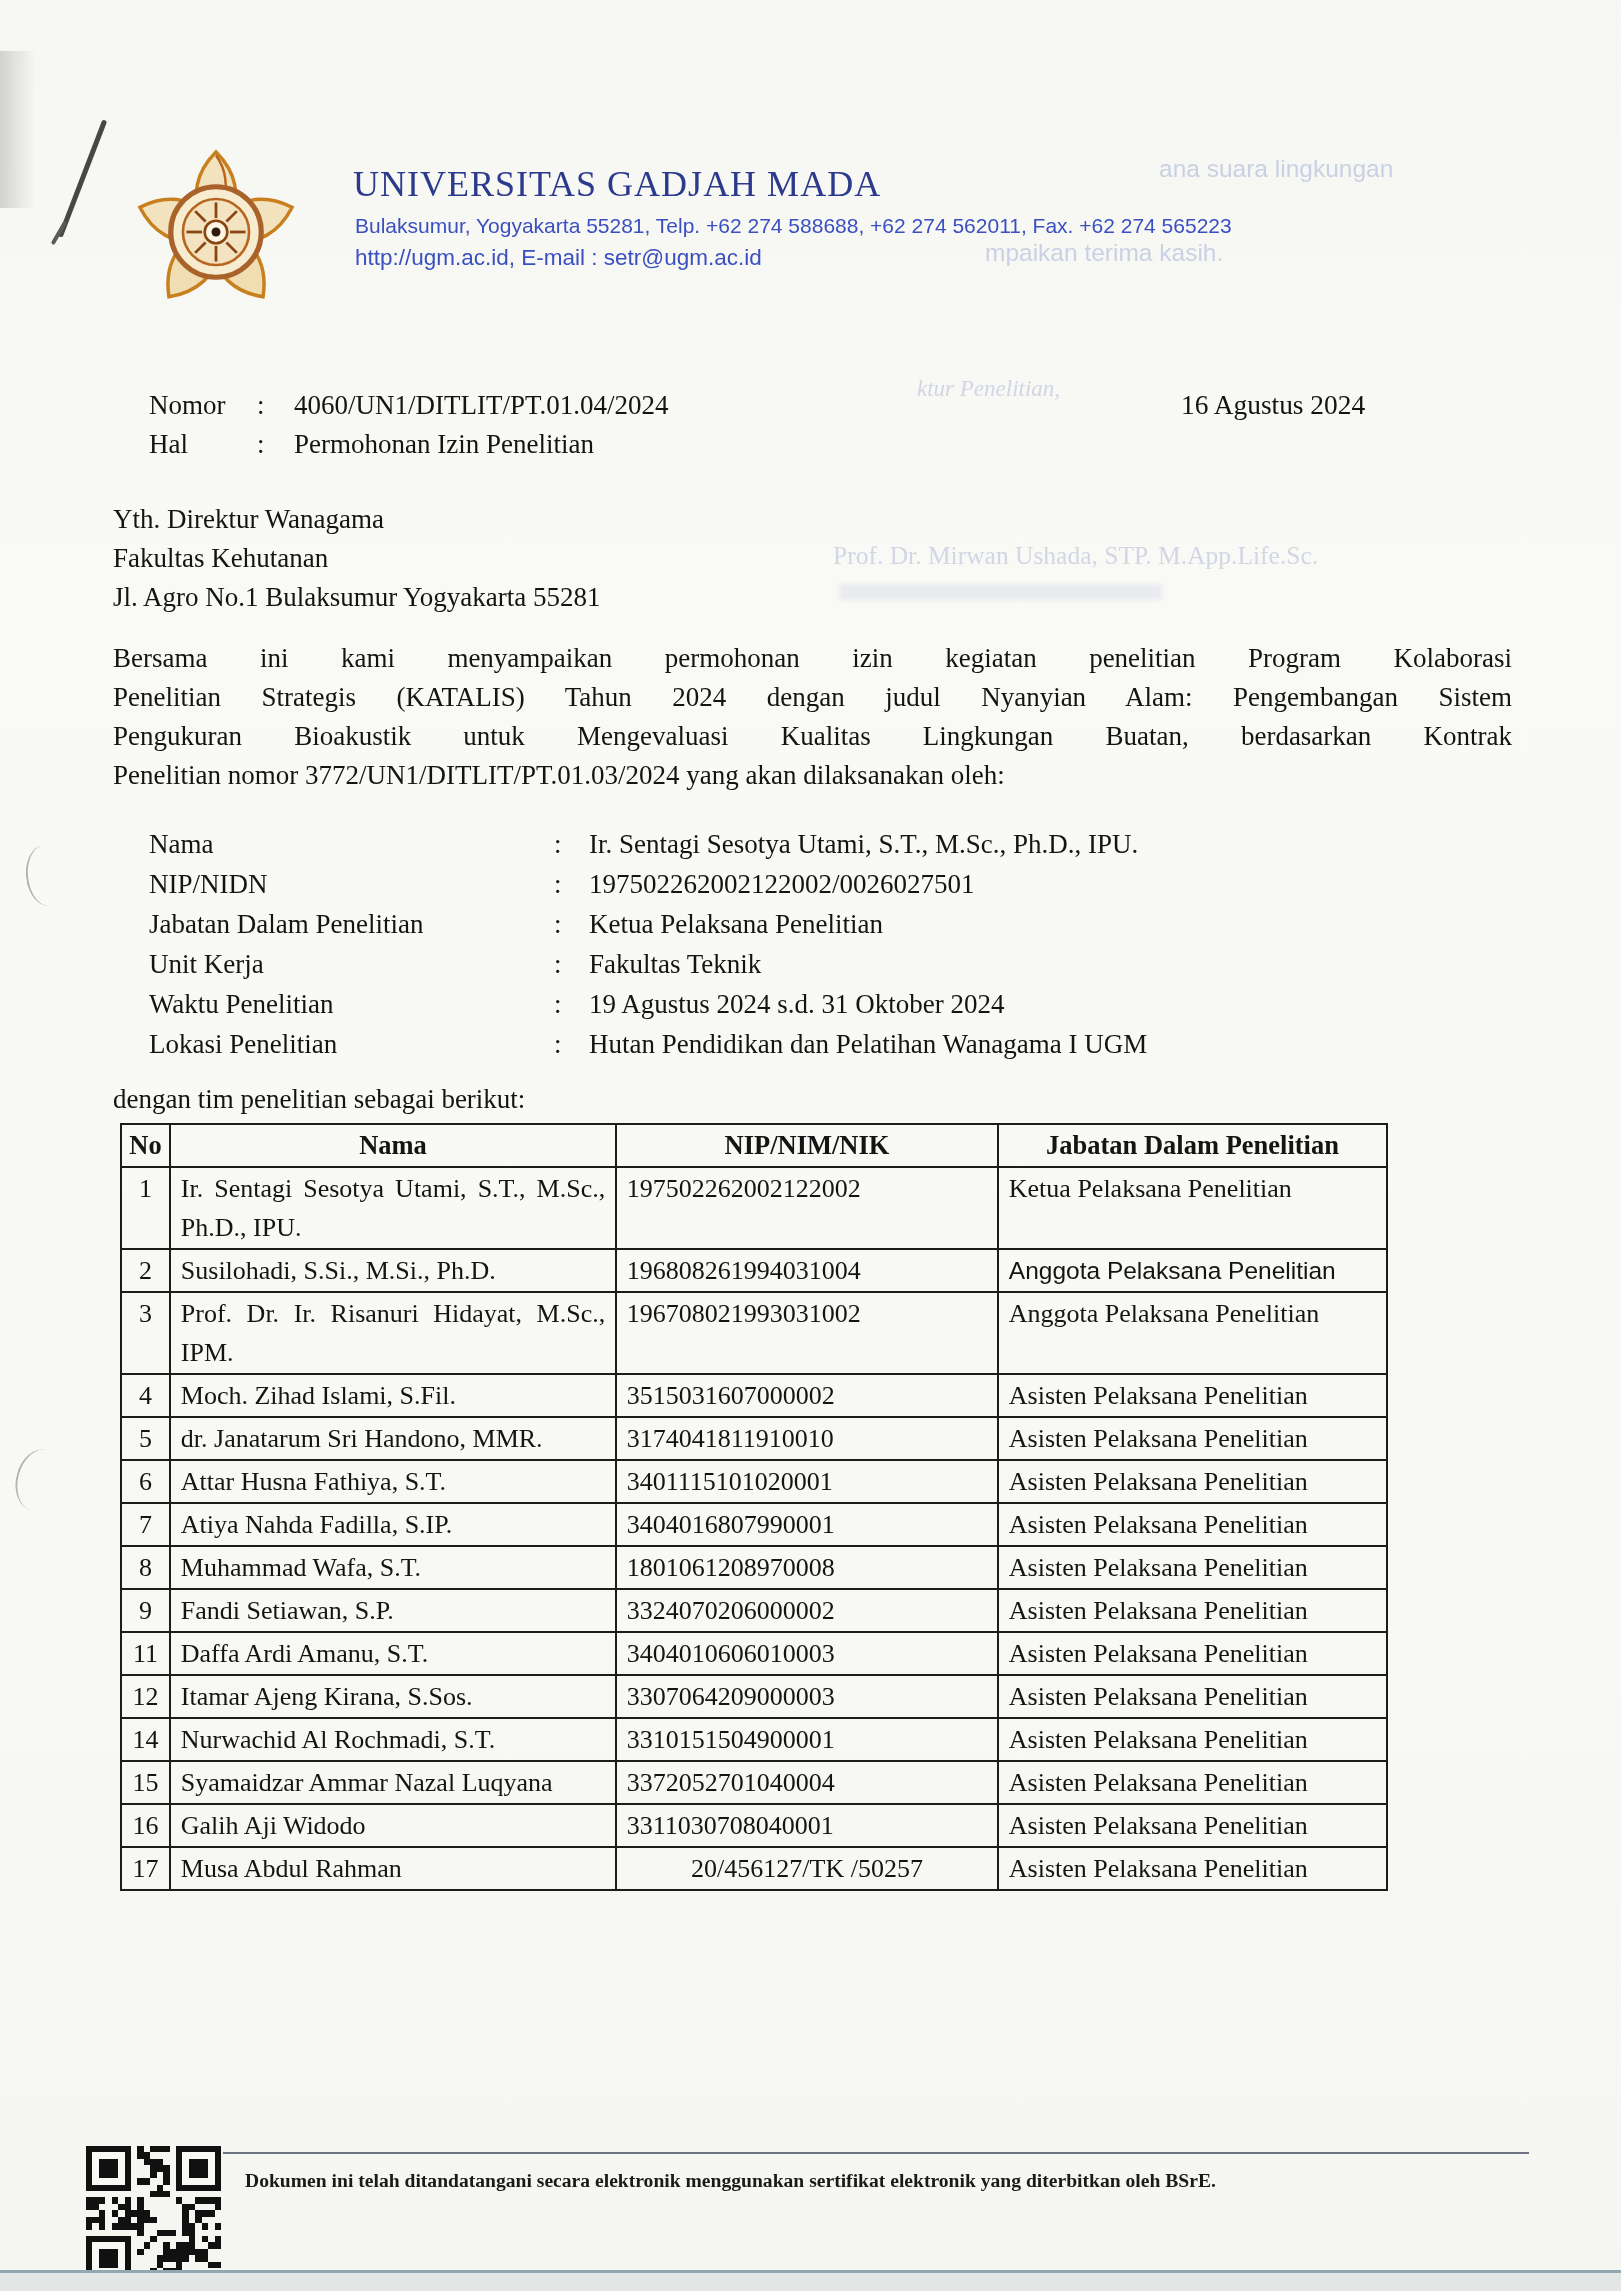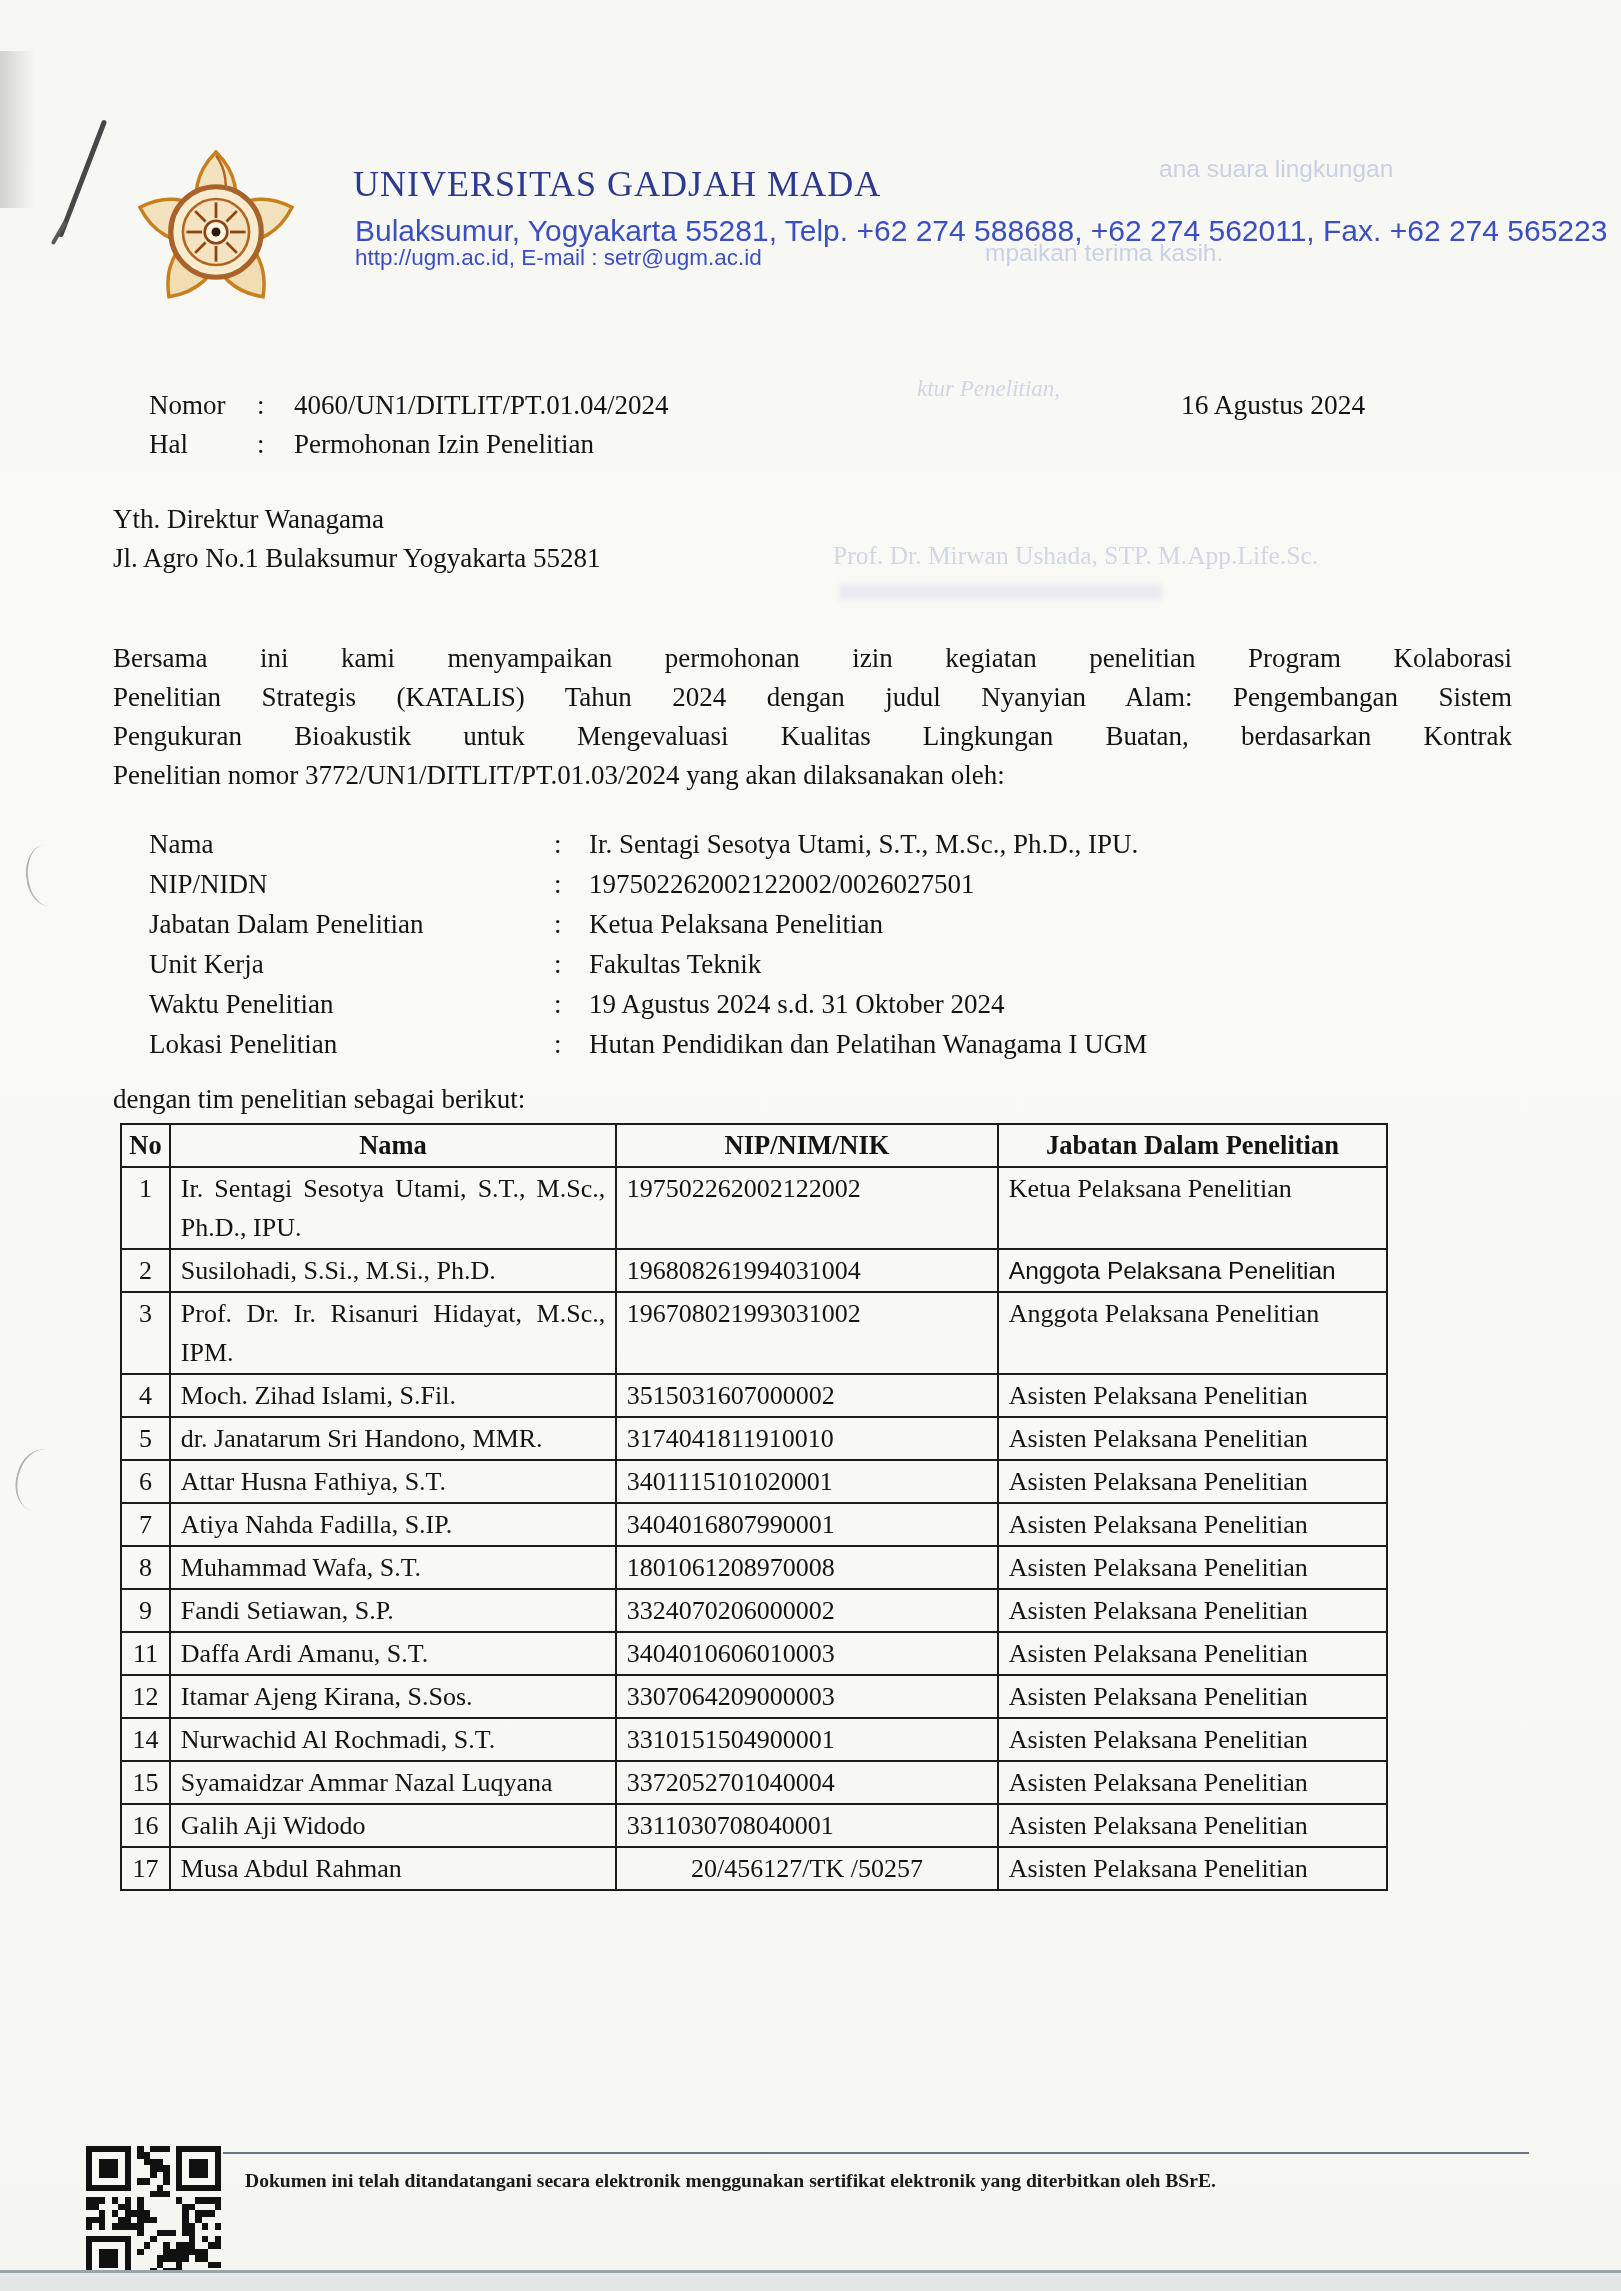--- a/index.html
+++ b/index.html
@@ -18,21 +18,21 @@
   .arc-mark{position:absolute;border-left:2.9px solid #9b9b99;border-radius:50%;opacity:.75;}
   .arc1{left:25.5px;top:845px;width:39px;height:61px;transform:rotate(-6deg);}
   .arc2{left:15.7px;top:1449px;width:45px;height:63px;transform:rotate(14deg);}
   .bottom-line{position:absolute;left:0;top:2270px;width:1621px;height:2.9px;background:#93a7ae;}
   .bottom-strip{position:absolute;left:0;top:2273px;width:1621px;height:18.6px;background:#e2e6e5;}
 
   
   .logo{position:absolute;left:129px;top:145px;width:174px;height:169px;}
   .uni-name{position:absolute;left:353px;top:163px;font-size:36px;letter-spacing:1px;color:#2b3a8c;}
   .uni-address{position:absolute;left:355px;top:214px;font-family:"Liberation Sans","DejaVu Sans",sans-serif;
-    font-size:30px;color:#3a4fc0;}
+    font-size:21px;color:#3a4fc0;}
   .uni-web{position:absolute;left:355px;top:245px;font-family:"Liberation Sans","DejaVu Sans",sans-serif;
     font-size:22.5px;color:#3a4fc0;}
 
   
   .ghost{position:absolute;font-family:"Liberation Sans","DejaVu Sans",sans-serif;
     color:rgba(110,128,195,0.32);filter:blur(0.6px);white-space:nowrap;}
   .ghost-serif{font-family:"Liberation Serif","DejaVu Serif",serif;color:rgba(120,132,190,0.30);}
   .ghost-smudge{position:absolute;left:839px;top:584px;width:323px;height:15.7px;
     background:rgba(125,140,200,0.12);filter:blur(2px);}
 
@@ -137,20 +137,21 @@
   <div class="meta-row" style="top:390px;">
     <span class="meta-label">Nomor</span><span class="meta-colon">:</span><span>4060/UN1/DITLIT/PT.01.04/2024</span>
   </div>
   <div class="letter-date">16 Agustus 2024</div>
   <div class="meta-row" style="top:429px;">
     <span class="meta-label">Hal</span><span class="meta-colon">:</span><span>Permohonan Izin Penelitian</span>
   </div>
 
   <div class="recipient">
     <div>Yth. Direktur Wanagama</div>
+    <div>Fakultas Kehutanan</div>
     <div>Jl. Agro No.1 Bulaksumur Yogyakarta 55281</div>
   </div>
 
   <div class="body-par">
       <div class="jline">Bersama ini kami menyampaikan permohonan izin kegiatan penelitian Program Kolaborasi</div>
       <div class="jline">Penelitian Strategis (KATALIS) Tahun 2024 dengan judul Nyanyian Alam: Pengembangan Sistem</div>
       <div class="jline">Pengukuran Bioakustik untuk Mengevaluasi Kualitas Lingkungan Buatan, berdasarkan Kontrak</div>
       <div class="jline">Penelitian nomor 3772/UN1/DITLIT/PT.01.03/2024 yang akan dilaksanakan oleh:</div>
     </div>
 

